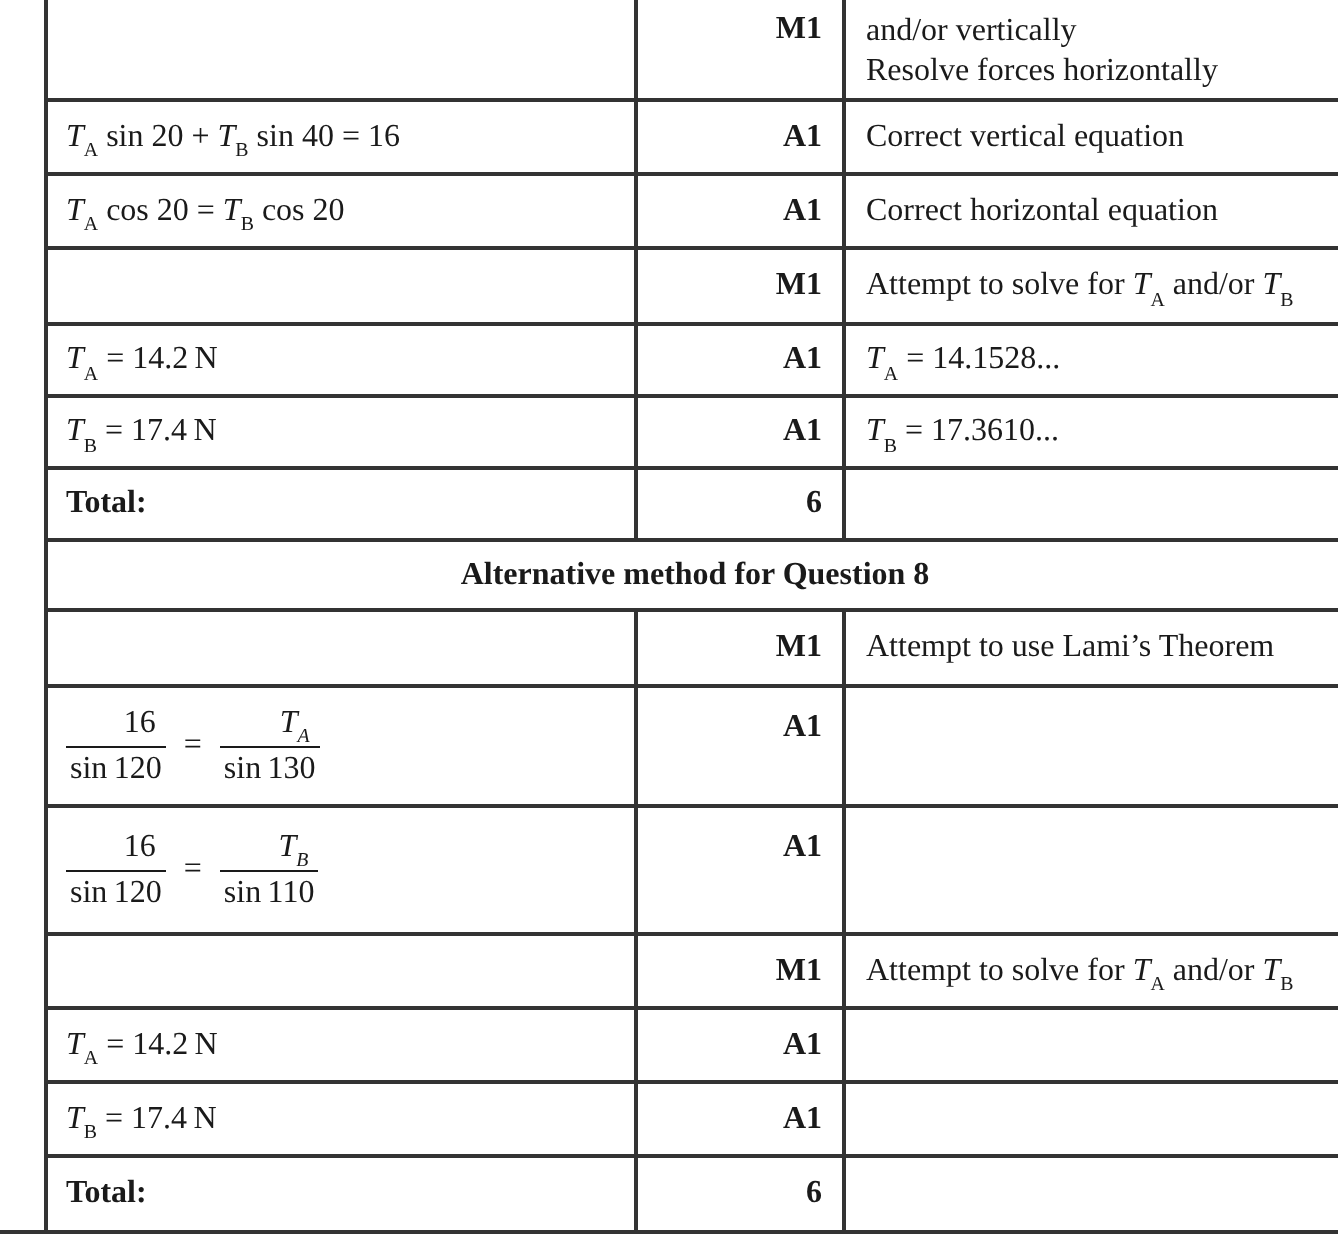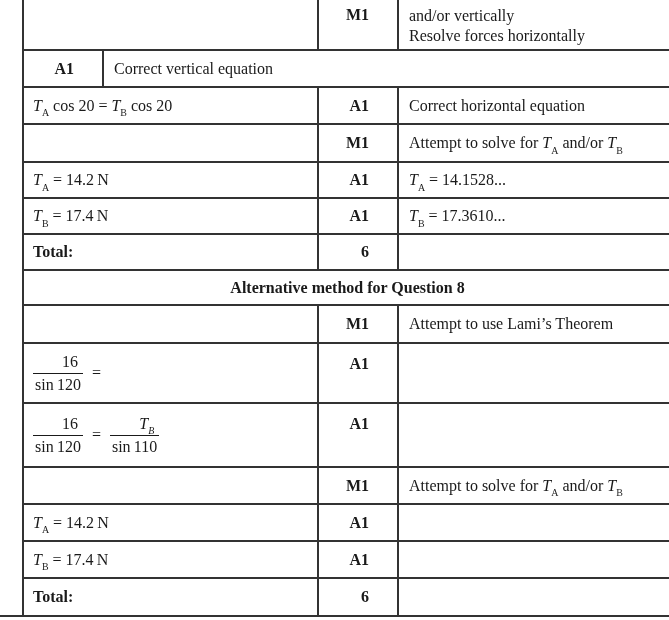--- a/index.html
+++ b/index.html
@@ -14,21 +14,21 @@
   .r4 { height:36px; } .r5 { height:36px; } .r6 { height:36px; } .r7 { height:35px; }
   .r8 { height:38px; } .r9 { height:60px; } .r10 { height:64px; } .r11 { height:37px; }
   .r12 { height:37px; } .r13 { height:37px; } .r14 { height:38px; border-bottom:2px solid #333; }
   .c1 {
     width:295px; box-sizing:border-box; border-right:2px solid #333;
     display:flex; align-items:center; padding:2px 8px 2px 9px;
   }
   .c2 {
     width:80px; box-sizing:border-box; border-right:2px solid #333;
     display:flex; align-items:center; justify-content:flex-end;
-    padding:2px 28px 2px 2px; font-weight:bold;
+    padding:2px 10px 2px 2px; font-weight:bold;margin-left:24px;
   }
   .c3 { flex:1; display:flex; align-items:center; padding:2px 8px 2px 10px; }
   .top { align-items:flex-start; }
   .pt6 { padding-top:6px; }
   .pt11 { padding-top:11px; }
   .col { flex-direction:column; align-items:flex-start; justify-content:flex-start; line-height:20px; }
   .right { }
   .bold { font-weight:bold; }
   .span-cell { flex:1; display:flex; align-items:center; justify-content:center; }
   i { font-style:italic; font-family:"Liberation Serif", serif; }
@@ -52,20 +52,23 @@
       <div class="c2 top pt6">
         <span>M1</span>
       </div>
       <div class="c3 top pt6 col">
         <span>and/or vertically</span>
         <span>Resolve forces horizontally</span>
       </div>
     </div>
 
     <div class="row r1">
+      <div class="c1">
+        <span><i>T</i><sub>A</sub><span> sin 20 + </span><i>T</i><sub>B</sub><span> sin 40 = 16</span></span>
+      </div>
       <div class="c2">
         <span>A1</span>
       </div>
       <div class="c3">
         <span>Correct vertical equation</span>
       </div>
     </div>
 
     <div class="row r2">
       <div class="c1">
@@ -140,20 +143,24 @@
     </div>
 
     <div class="row r9">
       <div class="c1">
         <span class="formula">
           <span class="frac">
             <span class="fnum">16</span>
             <span class="fden">sin 120</span>
           </span>
           <span class="feq">=</span>
+          <span class="frac">
+            <span class="fnum"><i>T</i><sub class="isub">A</sub></span>
+            <span class="fden">sin 130</span>
+          </span>
         </span>
       </div>
       <div class="c2 top pt11">
         <span>A1</span>
       </div>
       <div class="c3">
         <span></span>
       </div>
     </div>
 

